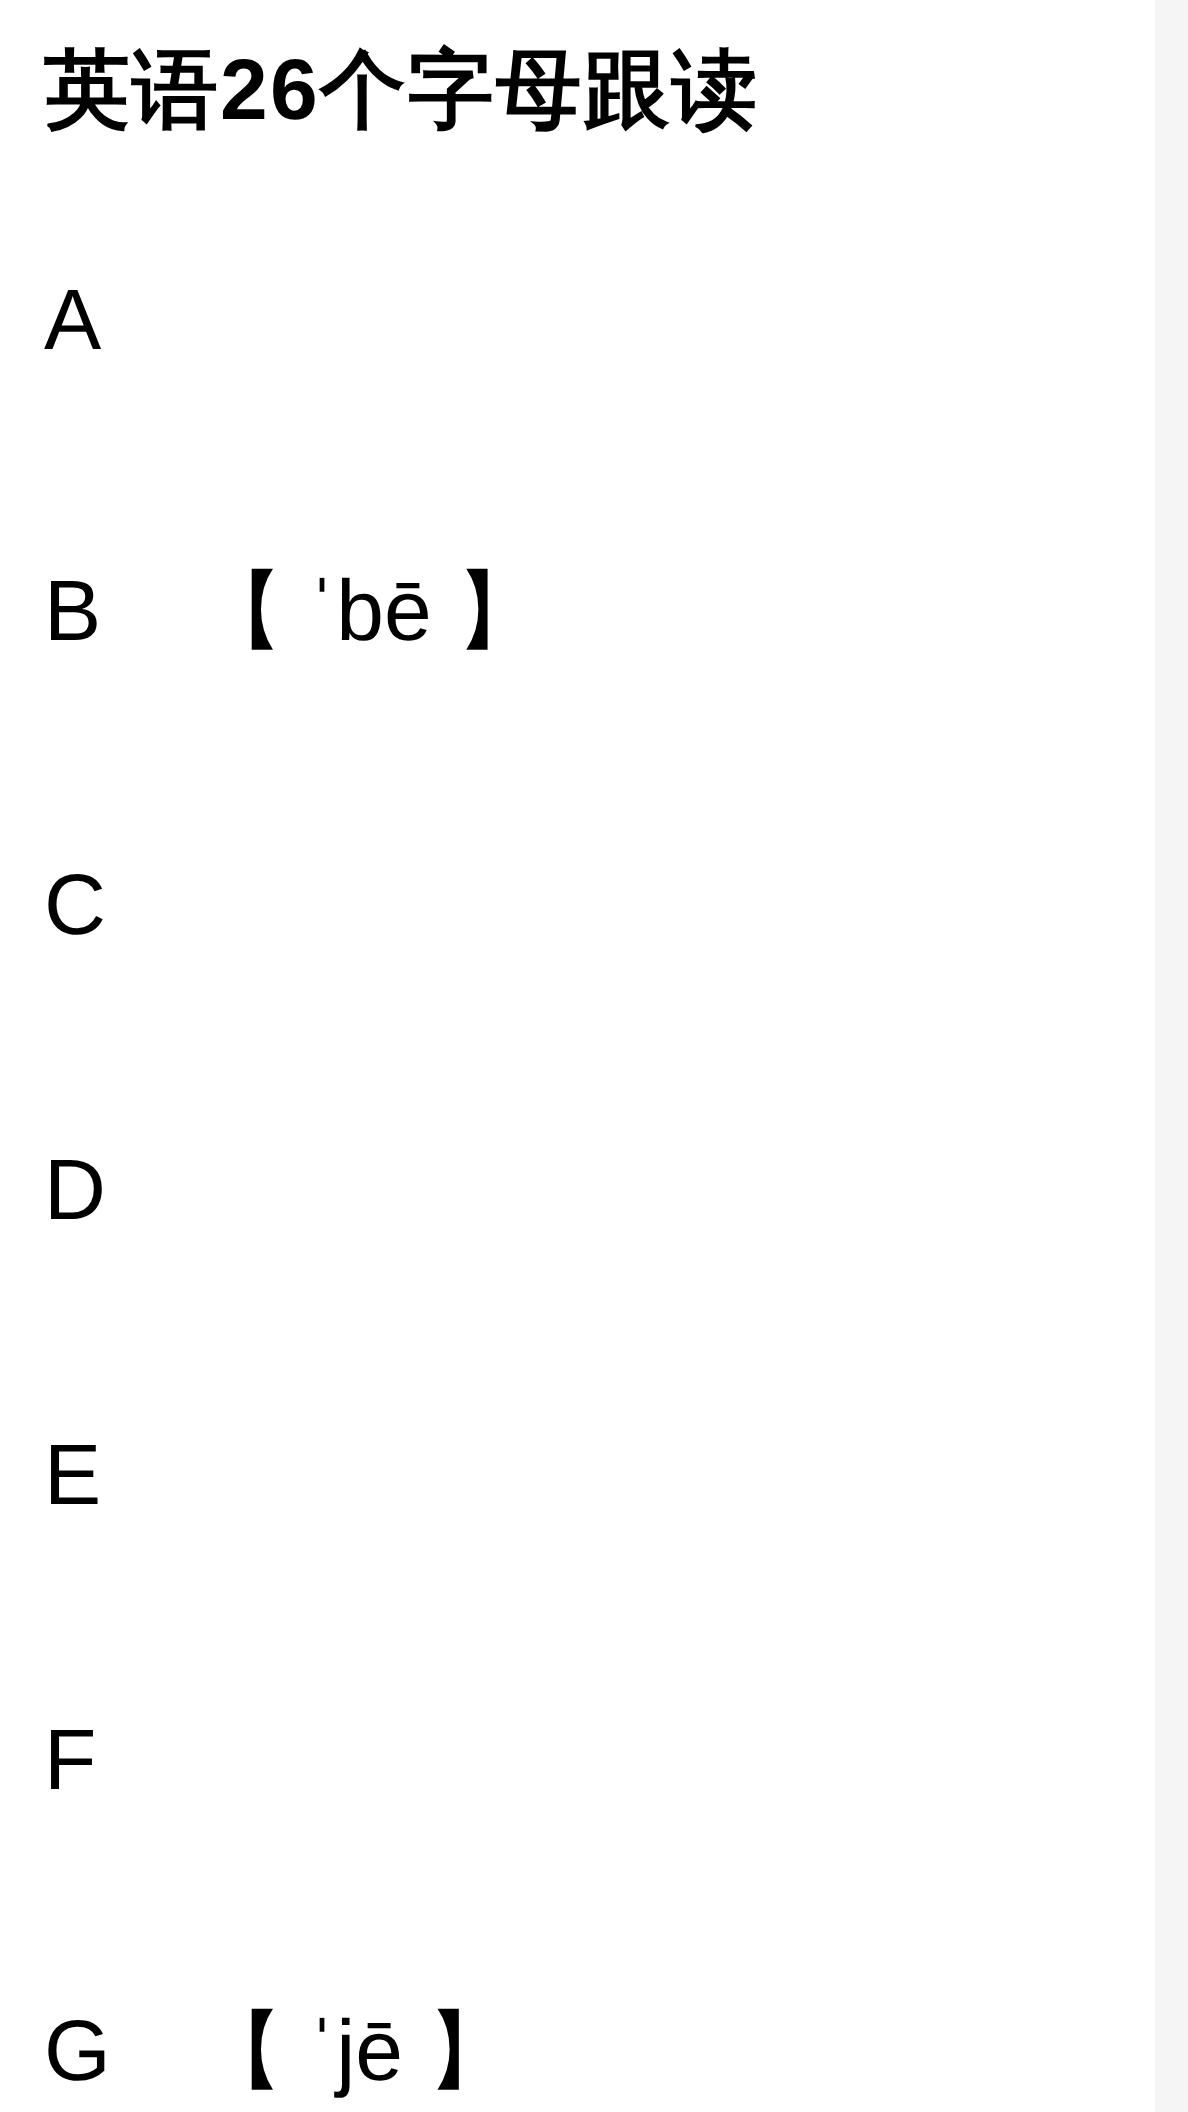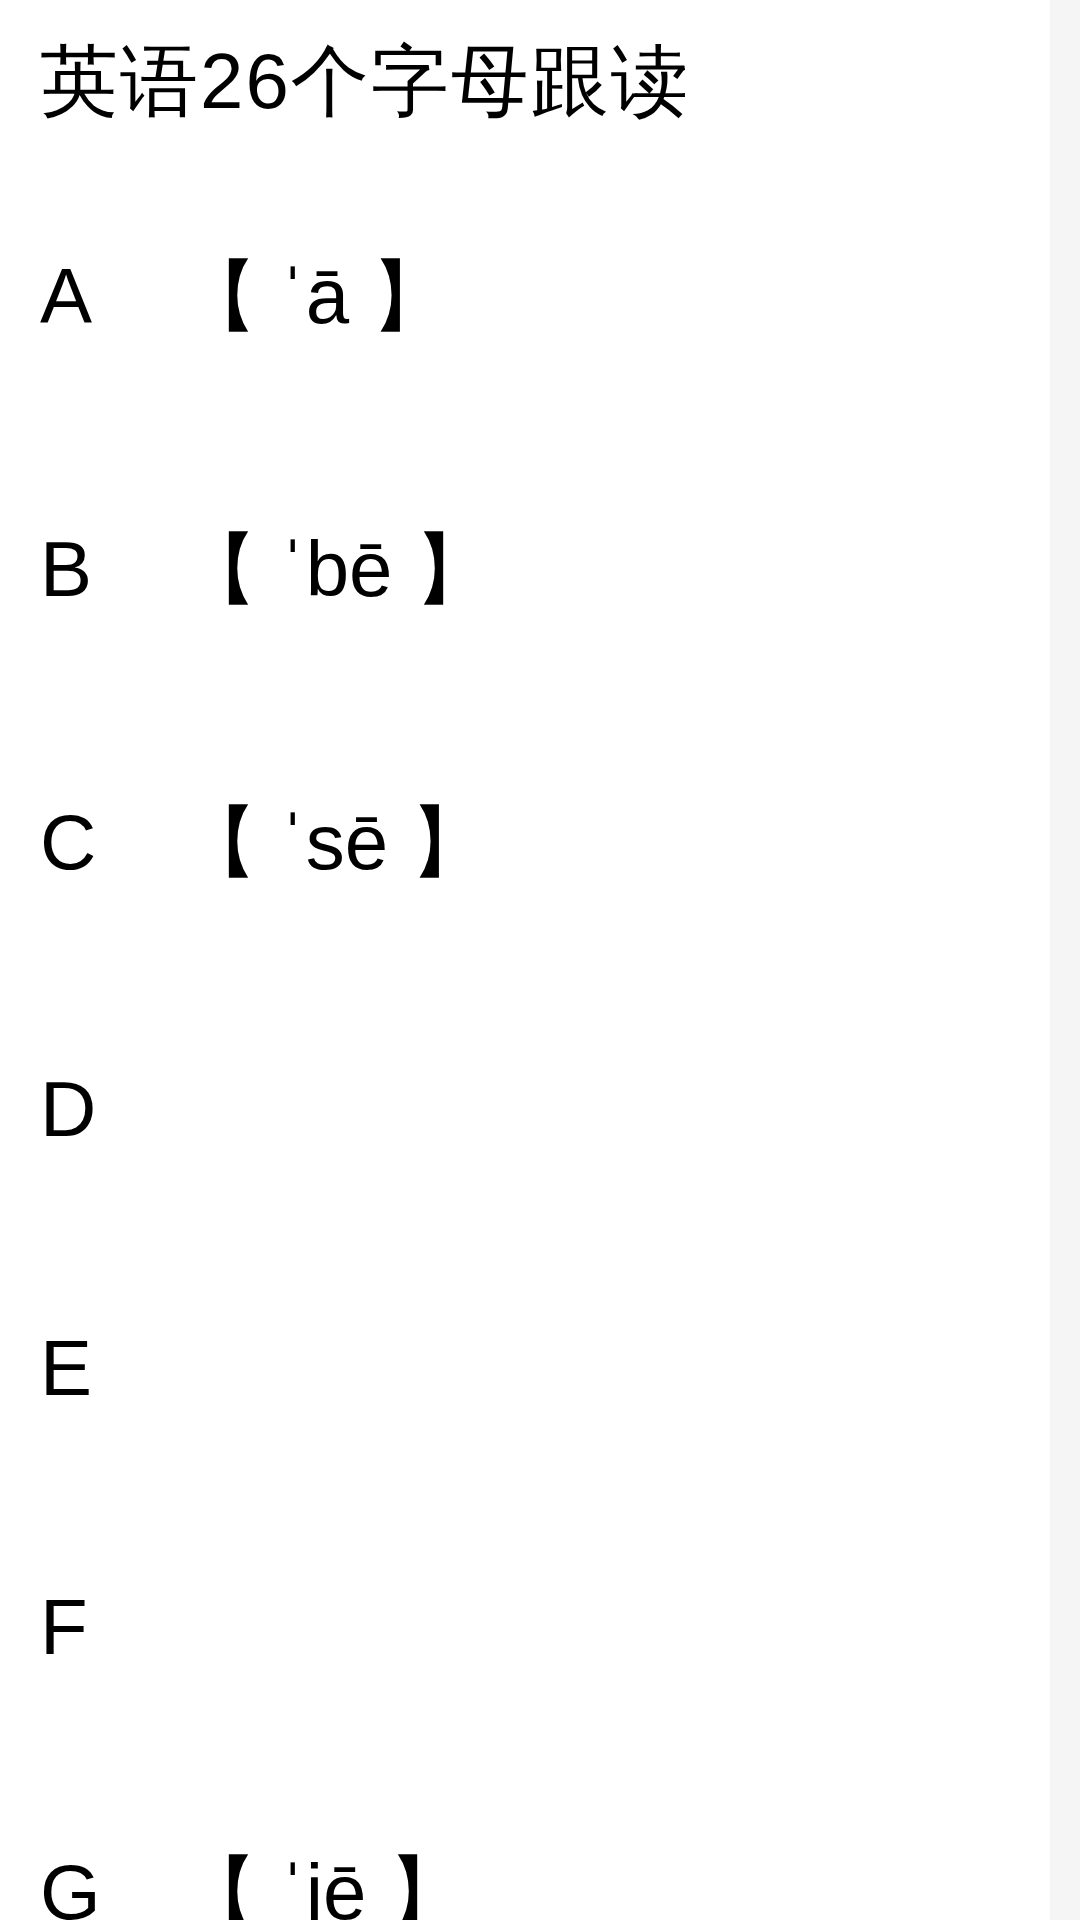--- a/index.html
+++ b/index.html
@@ -19,21 +19,21 @@
     .right-edge {
       position: absolute;
       right: 0;
       top: 0;
       width: 30px;
       height: 100%;
       background: #f5f5f5;
     }
     .title {
       font-size: 78px;
-      font-weight: 400;
+      font-weight: 700;
       margin-bottom: 110px;
       letter-spacing: 2px;
     }
     .letter-list {
       display: flex;
       flex-direction: column;
       gap: 168px;
     }
     .letter-row {
       display: flex;
@@ -51,29 +51,27 @@
 </head>
 <body>
 
 <div class="right-edge"></div>
 
 <h1 class="title">英语26个字母跟读</h1>
 
 <div class="letter-list">
   <div class="letter-row">
     <span class="letter">A</span>
-    <span class="pronunciation">【 ˈā 】</span>
   </div>
   <div class="letter-row">
     <span class="letter">B</span>
     <span class="pronunciation">【 ˈbē 】</span>
   </div>
   <div class="letter-row">
     <span class="letter">C</span>
-    <span class="pronunciation">【 ˈsē 】</span>
   </div>
   <div class="letter-row">
     <span class="letter">D</span>
   </div>
   <div class="letter-row">
     <span class="letter">E</span>
   </div>
   <div class="letter-row">
     <span class="letter">F</span>
   </div>

